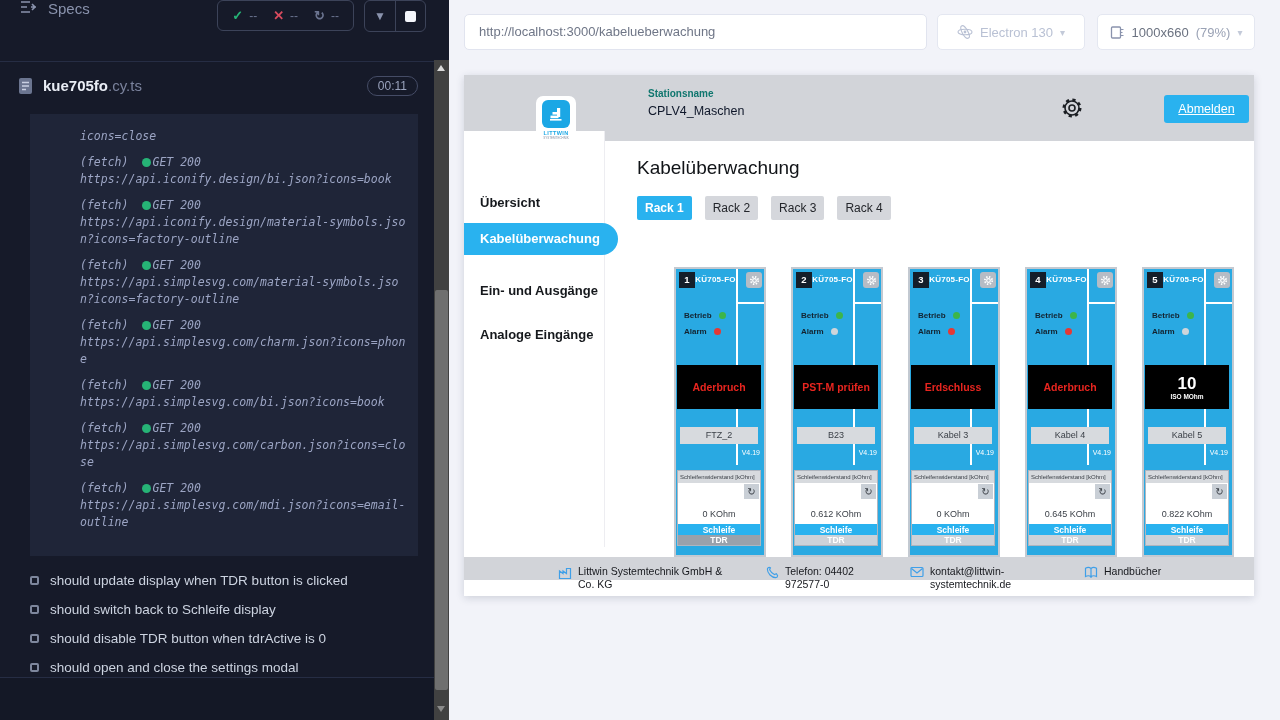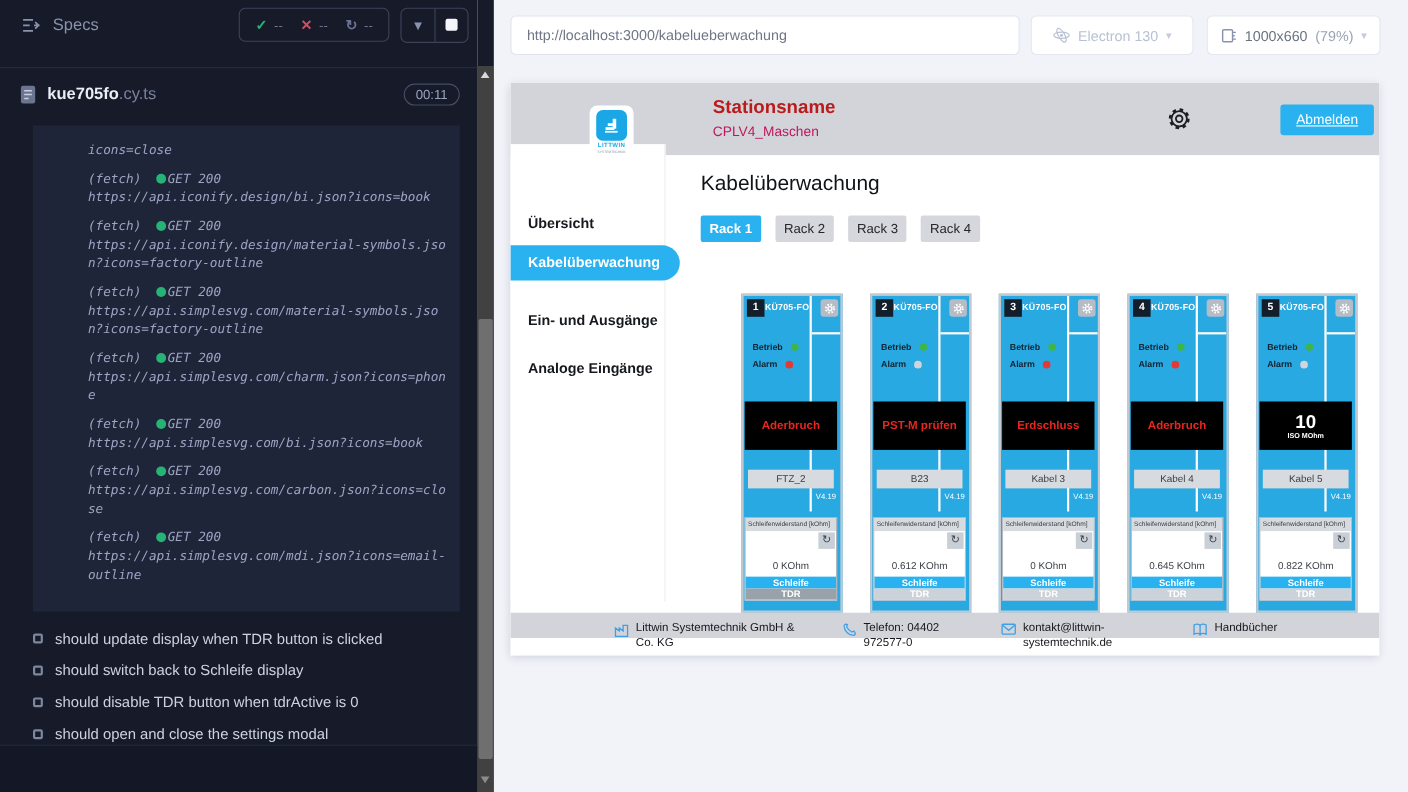--- a/index.html
+++ b/index.html
@@ -3,21 +3,21 @@
 <meta charset="utf-8">
 <style>
   * { margin:0; padding:0; box-sizing:border-box; }
   html,body { width:1280px; height:720px; overflow:hidden; background:#f2f3f9;
               font-family:"Liberation Sans", sans-serif; }
   .stage { position:relative; width:1280px; height:720px; }
 
   
   .runner { position:absolute; left:0; top:0; width:434px; height:720px; background:#161a29; }
   .runner-head { position:absolute; left:0; top:0; width:434px; height:62px;
-                 display:flex; align-items:center; padding:0 8px 16px 20px;
+                 display:flex; align-items:flex-start; padding:0 8px 16px 20px;
                  border-bottom:1px solid #262d44; }
   .specs-label { color:#8a93ad; font-size:15px; margin-left:10px; }
   .stats-box { margin-left:auto; display:flex; align-items:center; gap:16px;
                border:1px solid #3c4359; border-radius:6px; padding:7px 14px; }
   .stat { display:flex; align-items:center; gap:6px; font-size:12px; color:#6b7490; }
   .stat .glyph { font-size:13px; font-weight:bold; }
   .glyph.pass { color:#26b376; } .glyph.fail { color:#d94b5e; } .glyph.pend { color:#6b7490; }
   .ctrl-box { margin-left:10px; display:flex; border:1px solid #3c4359; border-radius:6px; overflow:hidden; }
   .ctrl-cell { width:30px; height:30px; display:flex; align-items:center; justify-content:center; }
   .ctrl-cell + .ctrl-cell { border-left:1px solid #3c4359; }
@@ -73,22 +73,22 @@
          box-shadow:0 2px 8px rgba(40,50,80,.18); overflow:hidden; }
 
   .app-header { position:absolute; left:0; top:0; width:790px; height:66px; background:#d2d4d9; }
   .logo { position:absolute; left:72px; top:21px; width:40px; height:48px; background:#fff;
           border-radius:7px; z-index:5; text-align:center; padding-top:4px; }
   .logo-sq { width:28px; height:28px; background:#1ba7e5; border-radius:6px; margin:0 auto;
              display:flex; align-items:center; justify-content:center; }
   .logo-line1 { font-size:5.5px; font-weight:bold; color:#1ba7e5; letter-spacing:.4px; margin-top:2px; }
   .logo-line2 { font-size:3px; color:#8a93a4; }
   .station { position:absolute; left:184px; top:13px; }
-  .station-label { font-size:17px; font-weight:bold; color:#b91c1c; }
-  .station-value { font-size:12.5px; color:#be185d; margin-top:5px; }
+  .station-label { font-size:10px; font-weight:bold; color:#0f766e; }
+  .station-value { font-size:12.5px; color:#0f172a; margin-top:5px; }
   .hdr-gear { position:absolute; left:596px; top:21px; width:24px; height:24px; cursor:pointer; }
   .btn-logout { position:absolute; left:700px; top:20px; width:85px; height:28px; background:#29b2ef;
                 color:#fff; font-size:12.5px; border:none; border-radius:3px; line-height:28px; text-align:center;text-decoration:underline; }
 
   .app-sidebar { position:absolute; left:0; top:56px; width:141px; height:416px; background:#fff;
                  border-right:1px solid #ededf1; }
   .nav-item { position:absolute; left:0; width:154px; height:32px; line-height:32px; padding-left:16px;
               font-size:13px; font-weight:bold; color:#15181c; cursor:pointer; }
   .nav-item.active { background:#29b2ef; color:#fff; border-radius:0 16px 16px 0; }
 

